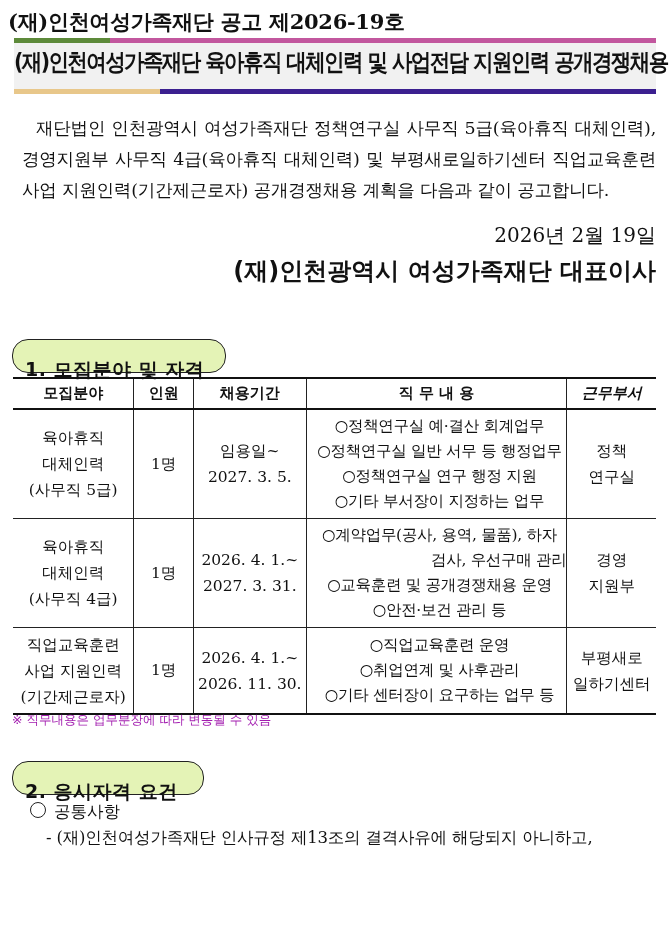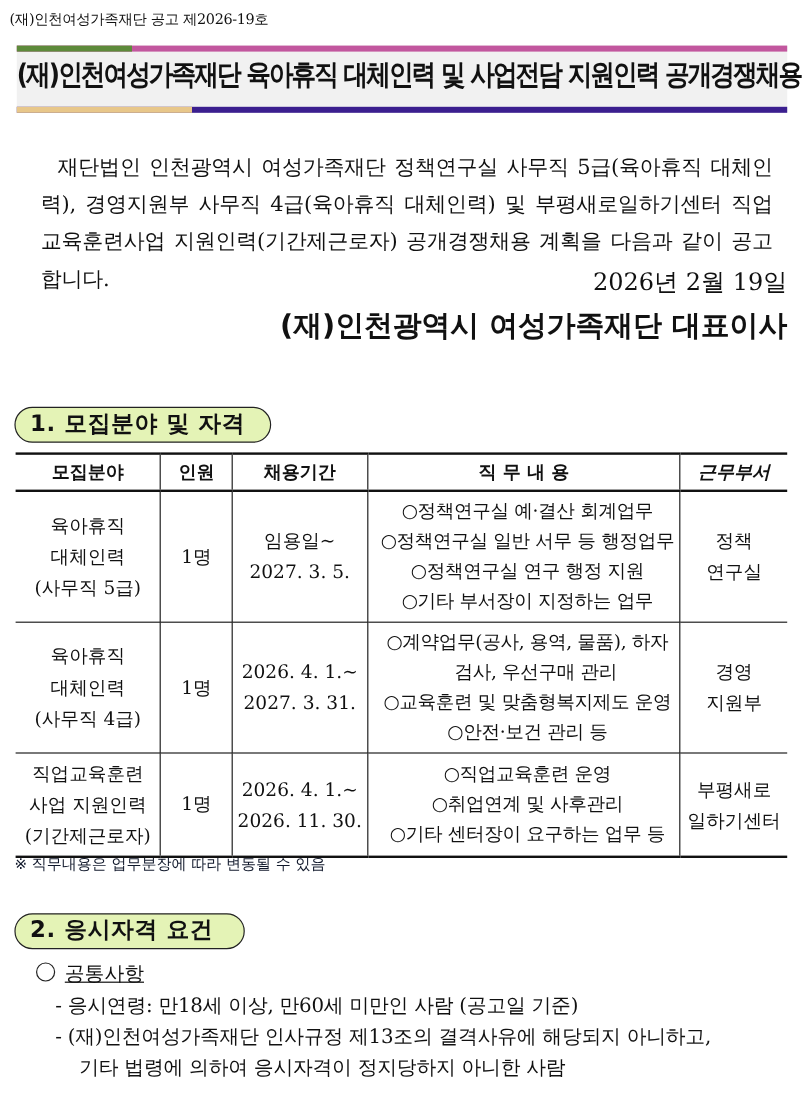--- a/index.html
+++ b/index.html
@@ -2,48 +2,48 @@
 <html><head>
 <meta charset="utf-8">
 <style>
   html, body { margin: 0; padding: 0; background: #ffffff; }
   body {
     width: 672px; height: 929px; position: relative; overflow: hidden;
     font-family: "DejaVu Serif", "Liberation Serif", serif;
     color: #111;
   }
   .abs { position: absolute; }
-  .notice-no { left: 8px; top: 8px; font-size: 12px; letter-spacing: -0.3px; white-space: nowrap; }
+  .notice-no { left: 8px; top: 8px; font-size: 21px; letter-spacing: -0.3px; white-space: nowrap; font-weight: bold; }
 
   .title-bar { left: 14px; top: 38px; width: 642px; height: 56px; background: #f1f1f1; }
   .stripe { position: absolute; left: 0; height: 5px; }
   .stripe.top { top: 0; width: 100%; background: #c2579e; }
   .stripe.top .seg { position: absolute; left: 0; top: 0; height: 5px; width: 96px; background: #5d8a3a; }
   .stripe.bottom { bottom: 0; width: 100%; background: #3b1f8f; }
   .stripe.bottom .seg { position: absolute; left: 0; top: 0; height: 5px; width: 146px; background: #e8c78a; }
   .title-text {
     position: absolute; left: 0; right: 0; top: 10px; text-align: center;
     font-family: "DejaVu Sans", "Liberation Sans", sans-serif;
     font-weight: bold; font-size: 20.5px; letter-spacing: -1.6px; white-space: nowrap;
     transform: scaleY(1.15);
   }
 
   .intro {
     left: 22px; top: 113px; width: 634px; font-size: 17.5px; line-height: 31px;
     text-align: justify; letter-spacing: -0.2px;
   }
-  .intro p { margin: 12px; text-indent: 14px; }
+  .intro p { margin: 0; text-indent: 14px; }
 
   .date { right: 16px; top: 222px; font-size: 20px; white-space: nowrap; }
   .signer { right: 16px; top: 255px; font-size: 24px; font-weight: bold; white-space: nowrap;
     font-family: "DejaVu Sans", sans-serif; letter-spacing: 0px; }
 
   .section-pill {
     position: absolute; height: 30px; border: 1.6px solid #222; border-radius: 16px;
-    background: #e4f3b6; padding: 0 12px; box-sizing: border-box;
+    background: #e4f3b6; padding: 16px 12px; box-sizing: border-box;
     font-family: "DejaVu Sans", "Liberation Sans", sans-serif; font-weight: bold;
     font-size: 19px; line-height: 27px; white-space: nowrap; letter-spacing: 0.5px;
   }
   .pill1 { left: 12px; top: 339px; width: 214px; }
   .pill2 { left: 12px; top: 761px; width: 192px; }
 
   table.jobs {
     position: absolute; left: 13px; top: 377px; width: 643px;
     border-collapse: collapse; font-size: 15.5px;
   }
@@ -54,30 +54,30 @@
   table.jobs tr > *:first-child { border-left: none; }
   table.jobs tr > *:last-child { border-right: none; }
   table.jobs thead th {
     border-top: 2px solid #111; border-bottom: 2px solid #111; height: 29px;
     font-family: "DejaVu Sans", sans-serif; font-weight: bold; font-size: 15px;
   }
   table.jobs tbody tr:last-child td { border-bottom: 2px solid #111; }
   .c1 { width: 121px; } .c2 { width: 59px; } .c3 { width: 112px; } .c4 { width: 260px; } .c5 { width: 89px; font-style: italic; }
   td.duties { text-align: left; padding: 2px 0 2px 6px !important; line-height: 25px; letter-spacing: -0.3px; }
   td.duties div { white-space: nowrap; }
-  td.duties .cont { padding-left: 14px; }
+  td.duties .cont { padding-left: 14px; text-align: right; }
   td.lines { line-height: 26px; }
   .row1 td { height: 104px; }
   .row2 td { height: 104px; }
   .row3 td { height: 81px; }
 
-  .footnote { left: 12px; top: 712px; font-size: 12.5px; font-family: "DejaVu Sans", sans-serif; white-space: nowrap; color: #0f172a; }
+  .footnote { left: 12px; top: 712px; font-size: 12.5px; font-family: "DejaVu Sans", sans-serif; white-space: nowrap; color: #a21caf; }
 
   .req { left: 30px; top: 799px; font-size: 16.5px; line-height: 26px; }
-  .req .head { margin-left: 0; text-decoration: underline; }
+  .req .head { margin-left: 0; }
   .req .circle { display: inline-block; width: 14px; height: 14px; border: 1.4px solid #222; border-radius: 50%; vertical-align: -1px; margin-right: 8px; }
   .req .item { padding-left: 16px; white-space: nowrap; letter-spacing: -0.2px; }
   .req .item .cont { padding-left: 20px; }
 </style>
 </head>
 <body>
 
 <div class="abs notice-no">(재)인천여성가족재단 공고 제2026-19호</div>
 
 <div class="abs title-bar">
@@ -139,21 +139,21 @@
         <div>(사무직 4급)</div>
       </td>
       <td>1명</td>
       <td class="lines">
         <div>2026. 4. 1.~</div>
         <div>2027. 3. 31.</div>
       </td>
       <td class="duties">
         <div>○계약업무(공사, 용역, 물품), 하자</div>
         <div class="cont">검사, 우선구매 관리</div>
-        <div>○교육훈련 및 맞춤형복지제도 운영</div>
+        <div>○교육훈련 및 공개경쟁채용 운영</div>
         <div>○안전·보건 관리 등</div>
       </td>
       <td class="lines">
         <div>경영</div>
         <div>지원부</div>
       </td>
     </tr>
     <tr class="row3">
       <td class="lines">
         <div>직업교육훈련</div>
@@ -179,16 +179,14 @@
 </table>
 
 <div class="abs footnote">※ 직무내용은 업무분장에 따라 변동될 수 있음</div>
 
 <div class="section-pill pill2">2. 응시자격 요건</div>
 
 <div class="abs req">
   <div class="head">
     <span class="circle"></span><span>공통사항</span>
   </div>
-  <div class="item">- 응시연령: 만18세 이상, 만60세 미만인 사람 (공고일 기준)</div>
   <div class="item">- (재)인천여성가족재단 인사규정 제13조의 결격사유에 해당되지 아니하고,</div>
-  <div class="item"><span class="cont">기타 법령에 의하여 응시자격이 정지당하지 아니한 사람</span></div>
 </div>
 
 </body></html>

